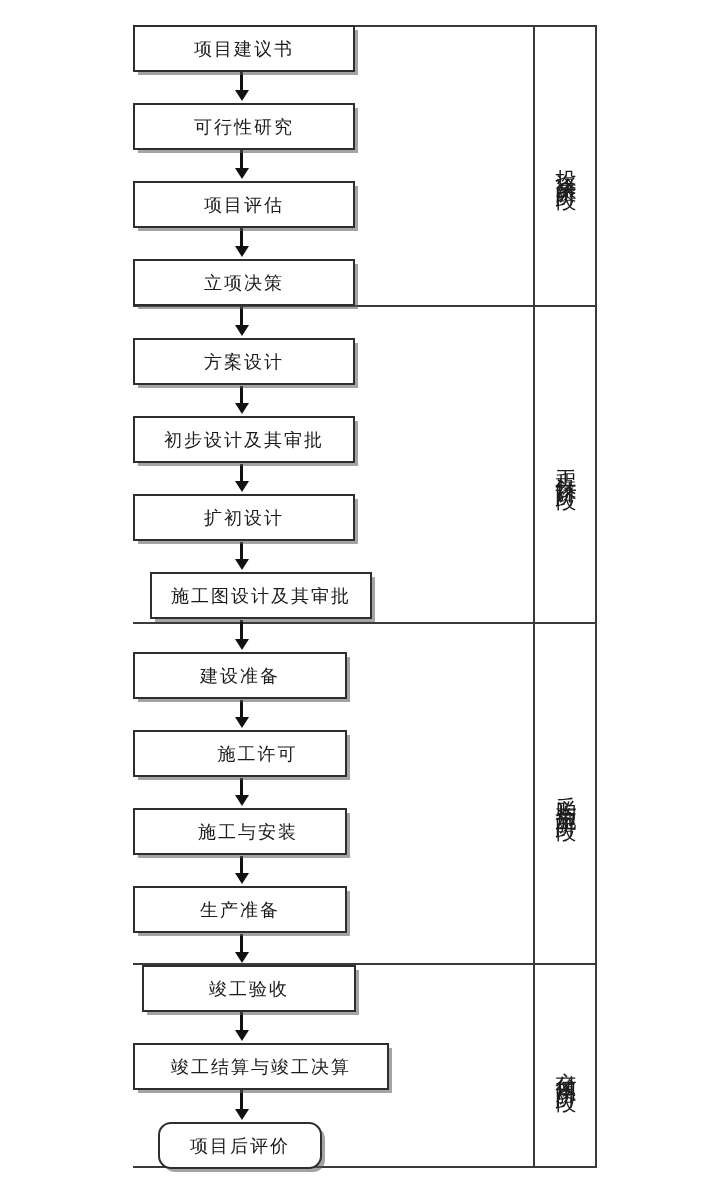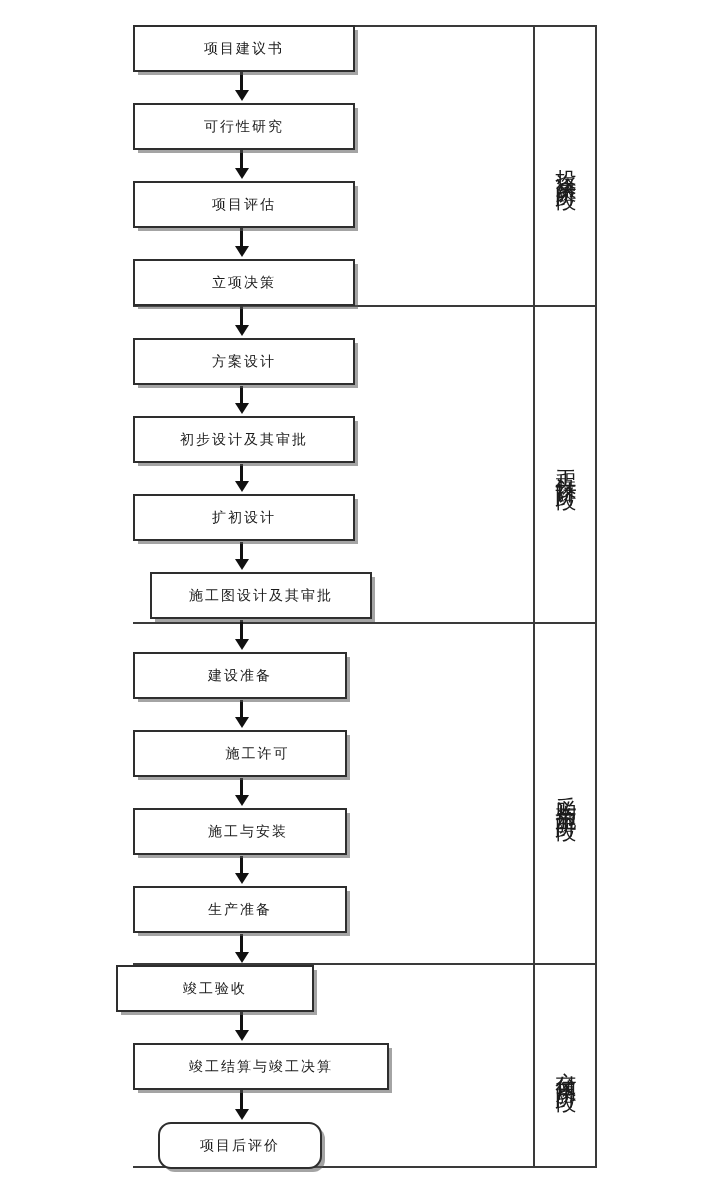--- a/index.html
+++ b/index.html
@@ -60,21 +60,21 @@
   .node {
     position: absolute;
     box-sizing: border-box;
     background: #ffffff;
     border: 2px solid #2e2e2e;
     box-shadow: 4px 4px 0 -1px rgba(90,90,90,0.55);
     display: flex;
     align-items: center;
     justify-content: center;
     color: #1b1b1b;
-    font-size: 14px;
+    font-size: 18px;
     letter-spacing: 2px;
     white-space: nowrap;
     font-family: "DejaVu Serif", "Liberation Serif", serif;
   }
 
   
   .arrow {
     position: absolute;
     width: 3px;
     background: #111111;
@@ -153,21 +153,21 @@
   <div class="node" style="left:150px; top:572px;  width:222px; height:47px;">施工图设计及其审批</div>
 
   <div class="node" style="left:133px; top:652px;  width:214px; height:47px;">建设准备</div>
 
   <div class="node" style="left:133px; top:730px;  width:214px; height:47px;padding-left:35px;">施工许可</div>
 
   <div class="node" style="left:133px; top:808px;  width:214px; height:47px;padding-left:16px;">施工与安装</div>
 
   <div class="node" style="left:133px; top:886px;  width:214px; height:47px;">生产准备</div>
 
-  <div class="node" style="left:116px; top:965px;  width:198px; height:47px;">竣工验收</div>
+  <div class="node" style="left:142px; top:965px;  width:214px; height:47px;">竣工验收</div>
 
   <div class="node" style="left:133px; top:1043px; width:256px; height:47px;">竣工结算与竣工决算</div>
 
   <div class="node" style="left:158px; top:1122px; width:164px; height:47px;border-radius:13px;">项目后评价</div>
 
   <div class="phase-label" style="top:25px;   height:280px;">投资决策阶段</div>
 
   <div class="phase-label" style="top:307px;  height:315px;">工程设计阶段</div>
 
   <div class="phase-label" style="top:624px;  height:339px;">采购与施工阶段</div>

